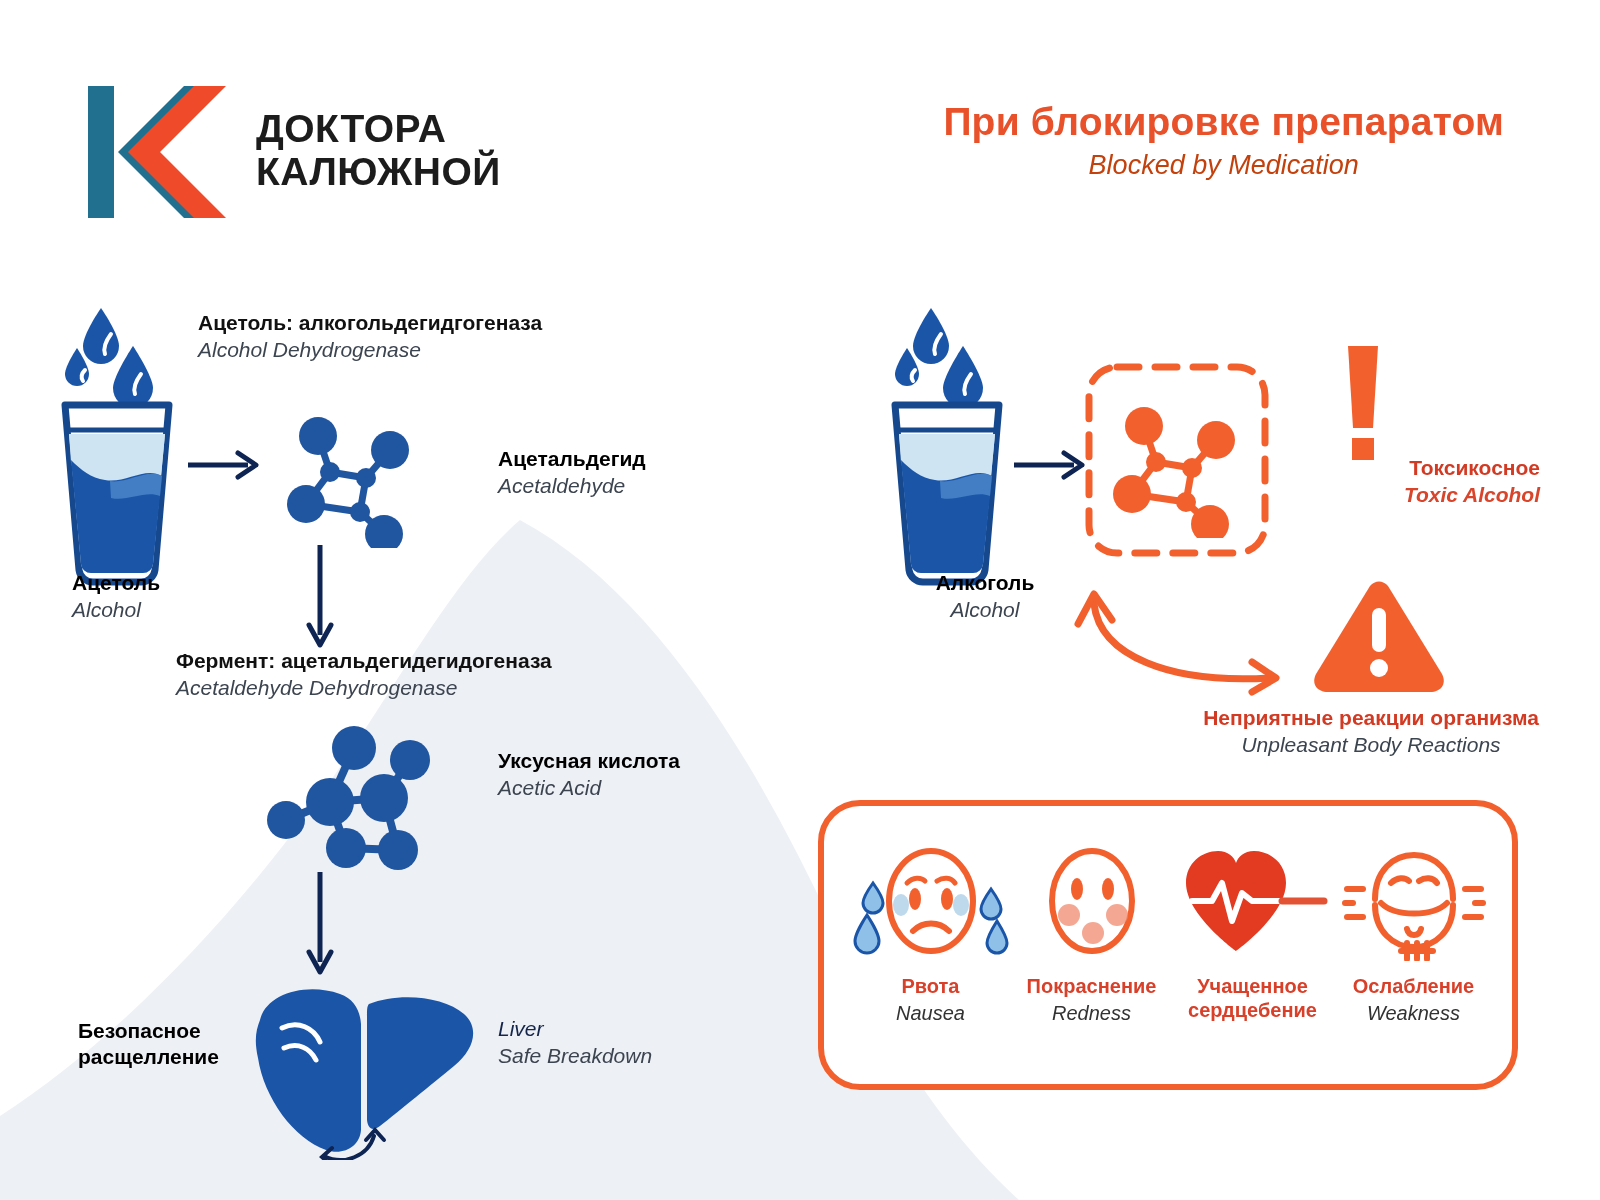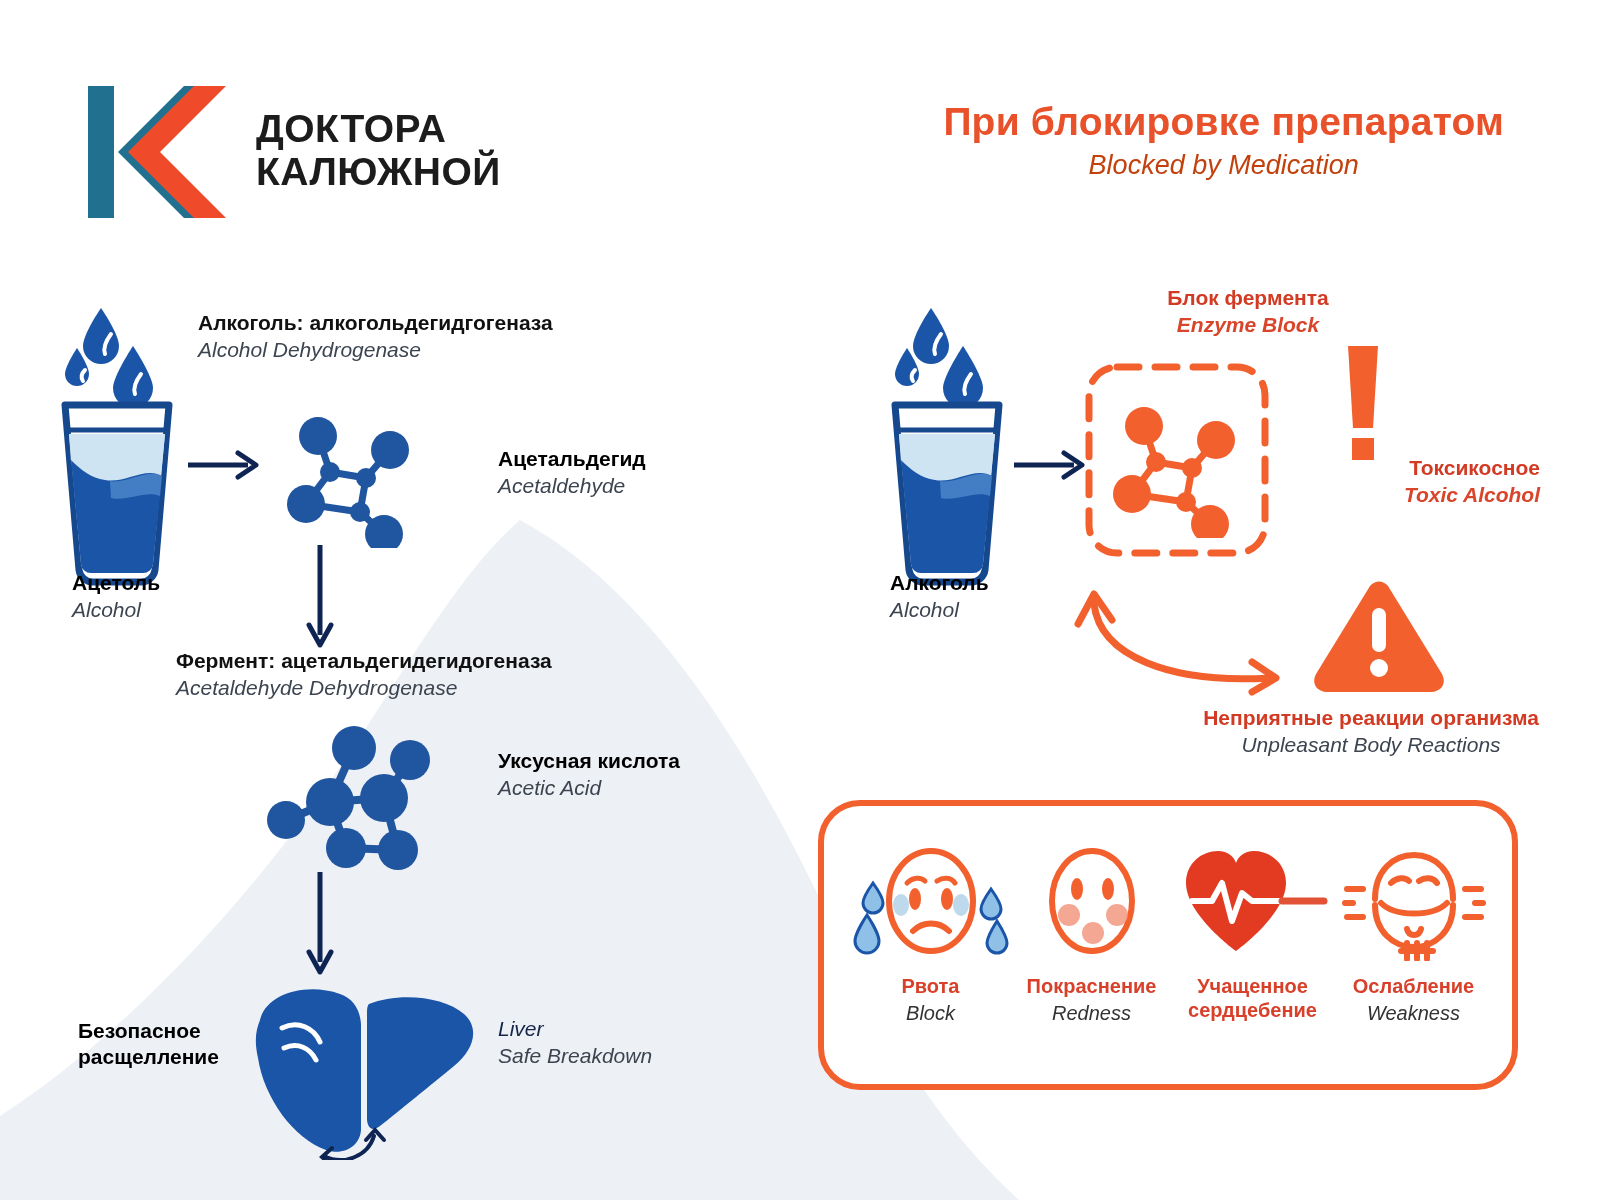--- a/index.html
+++ b/index.html
@@ -45,21 +45,21 @@
   
   #enz1-label { left:198px; top:310px; }
   #alc-left-label { left:72px; top:570px; }
   #acetaldehyde-label { left:498px; top:446px; }
   #enz2-label { left:176px; top:648px; }
   #acetic-label { left:498px; top:748px; }
   #safe-label { left:78px; top:1018px; width:180px; }
   #liver-label { left:498px; top:1015px; }
 
   
-  #alc-right-label { left:890px; top:570px; width:190px;}
+  #alc-right-label { left:890px; top:570px; text-align:center; width:190px;}
   #enzyme-block-label { left:1098px; top:285px; text-align:center; width:300px;}
   #toxic-label { left:1300px; top:455px; text-align:right; width:240px;}
   #unpleasant-label { left:1186px; top:705px; text-align:center; width:370px;}
 
   
   .icon { display:block; }
   #glass-left { left:55px; top:300px; }
   #glass-right { left:885px; top:300px; }
   #arrow-left { left:186px; top:445px; }
   #arrow-right { left:1012px; top:445px; }
@@ -197,21 +197,21 @@
       <path d="M36 68 C50 62 62 68 68 80"></path>
     </g>
     <g fill="none" stroke="#0E2452" stroke-width="4" stroke-linecap="round">
       <path d="M76 176 C96 186 120 176 126 156"></path>
       <polyline points="118,160 127,150 136,160" fill="none"></polyline>
       <polyline points="84,168 74,177 84,186" fill="none"></polyline>
     </g>
   </svg>
 
   <div class="abs" id="enz1-label">
-    <div class="lbl-ru dark">Алкоголь: алкогольдегидгогеназа</div>
+    <div class="lbl-ru dark">Ацетоль: алкогольдегидгогеназа</div>
     <div class="lbl-en">Alcohol Dehydrogenase</div>
   </div>
 
   <div class="abs" id="alc-left-label">
     <div class="lbl-ru">Ацетоль</div>
     <div class="lbl-en">Alcohol</div>
   </div>
 
   <div class="abs" id="acetaldehyde-label">
     <div class="lbl-ru">Ацетальдегид</div>
@@ -301,24 +301,20 @@
     <path d="M34 36 C40 88 110 116 210 110" fill="none" stroke="#F2602E" stroke-width="7" stroke-linecap="round"></path>
     <polyline points="18,56 34,26 52,52" fill="none" stroke="#F2602E" stroke-width="7" stroke-linecap="round" stroke-linejoin="round"></polyline>
     <polyline points="192,94 216,110 192,124" fill="none" stroke="#F2602E" stroke-width="7" stroke-linecap="round" stroke-linejoin="round"></polyline>
   </svg>
 
   <div class="abs" id="alc-right-label">
     <div class="lbl-ru">Алкоголь</div>
     <div class="lbl-en">Alcohol</div>
   </div>
 
-  <div class="abs" id="enzyme-block-label">
-    <div class="lbl-ru orange">Блок фермента</div>
-    <div class="lbl-en orange">Enzyme Block</div>
-  </div>
 
   <div class="abs" id="toxic-label">
     <div class="lbl-ru orange">Токсикосное</div>
     <div class="lbl-en orange">Toxic Alcohol</div>
   </div>
 
   <div class="abs" id="unpleasant-label">
     <div class="lbl-ru orange">Неприятные реакции организма</div>
     <div class="lbl-en">Unpleasant Body Reactions</div>
   </div>
@@ -338,21 +334,21 @@
           <path d="M62 88 C72 78 88 78 98 88" fill="none" stroke="#F2602E" stroke-width="6" stroke-linecap="round"></path>
           <g fill="#8FC0E8" stroke="#1B55A8" stroke-width="3">
             <path d="M22 40 C22 40 12 54 12 60 a10 10 0 0 0 20 0 C32 54 22 40 22 40 Z"></path>
             <path d="M16 72 C16 72 4 90 4 98 a12 12 0 0 0 24 0 C28 90 16 72 16 72 Z"></path>
             <path d="M140 46 C140 46 130 60 130 66 a10 10 0 0 0 20 0 C150 60 140 46 140 46 Z"></path>
             <path d="M146 78 C146 78 136 94 136 100 a10 10 0 0 0 20 0 C156 94 146 78 146 78 Z"></path>
           </g>
         </svg>
       </div>
       <div class="sym-ru">Рвота</div>
-      <div class="sym-en">Block</div>
+      <div class="sym-en">Nausea</div>
     </div>
 
     <div class="symptom">
       <div class="sym-icon">
         <svg width="110" height="118" viewBox="0 0 110 118">
           <ellipse cx="55" cy="58" rx="40" ry="50" fill="#fff" stroke="#F2602E" stroke-width="6"></ellipse>
           <ellipse cx="40" cy="46" rx="6" ry="11" fill="#F2602E"></ellipse>
           <ellipse cx="71" cy="46" rx="6" ry="11" fill="#F2602E"></ellipse>
           <circle cx="32" cy="72" r="11" fill="#F08A6E" opacity="0.75"></circle>
           <circle cx="80" cy="72" r="11" fill="#F08A6E" opacity="0.75"></circle>

